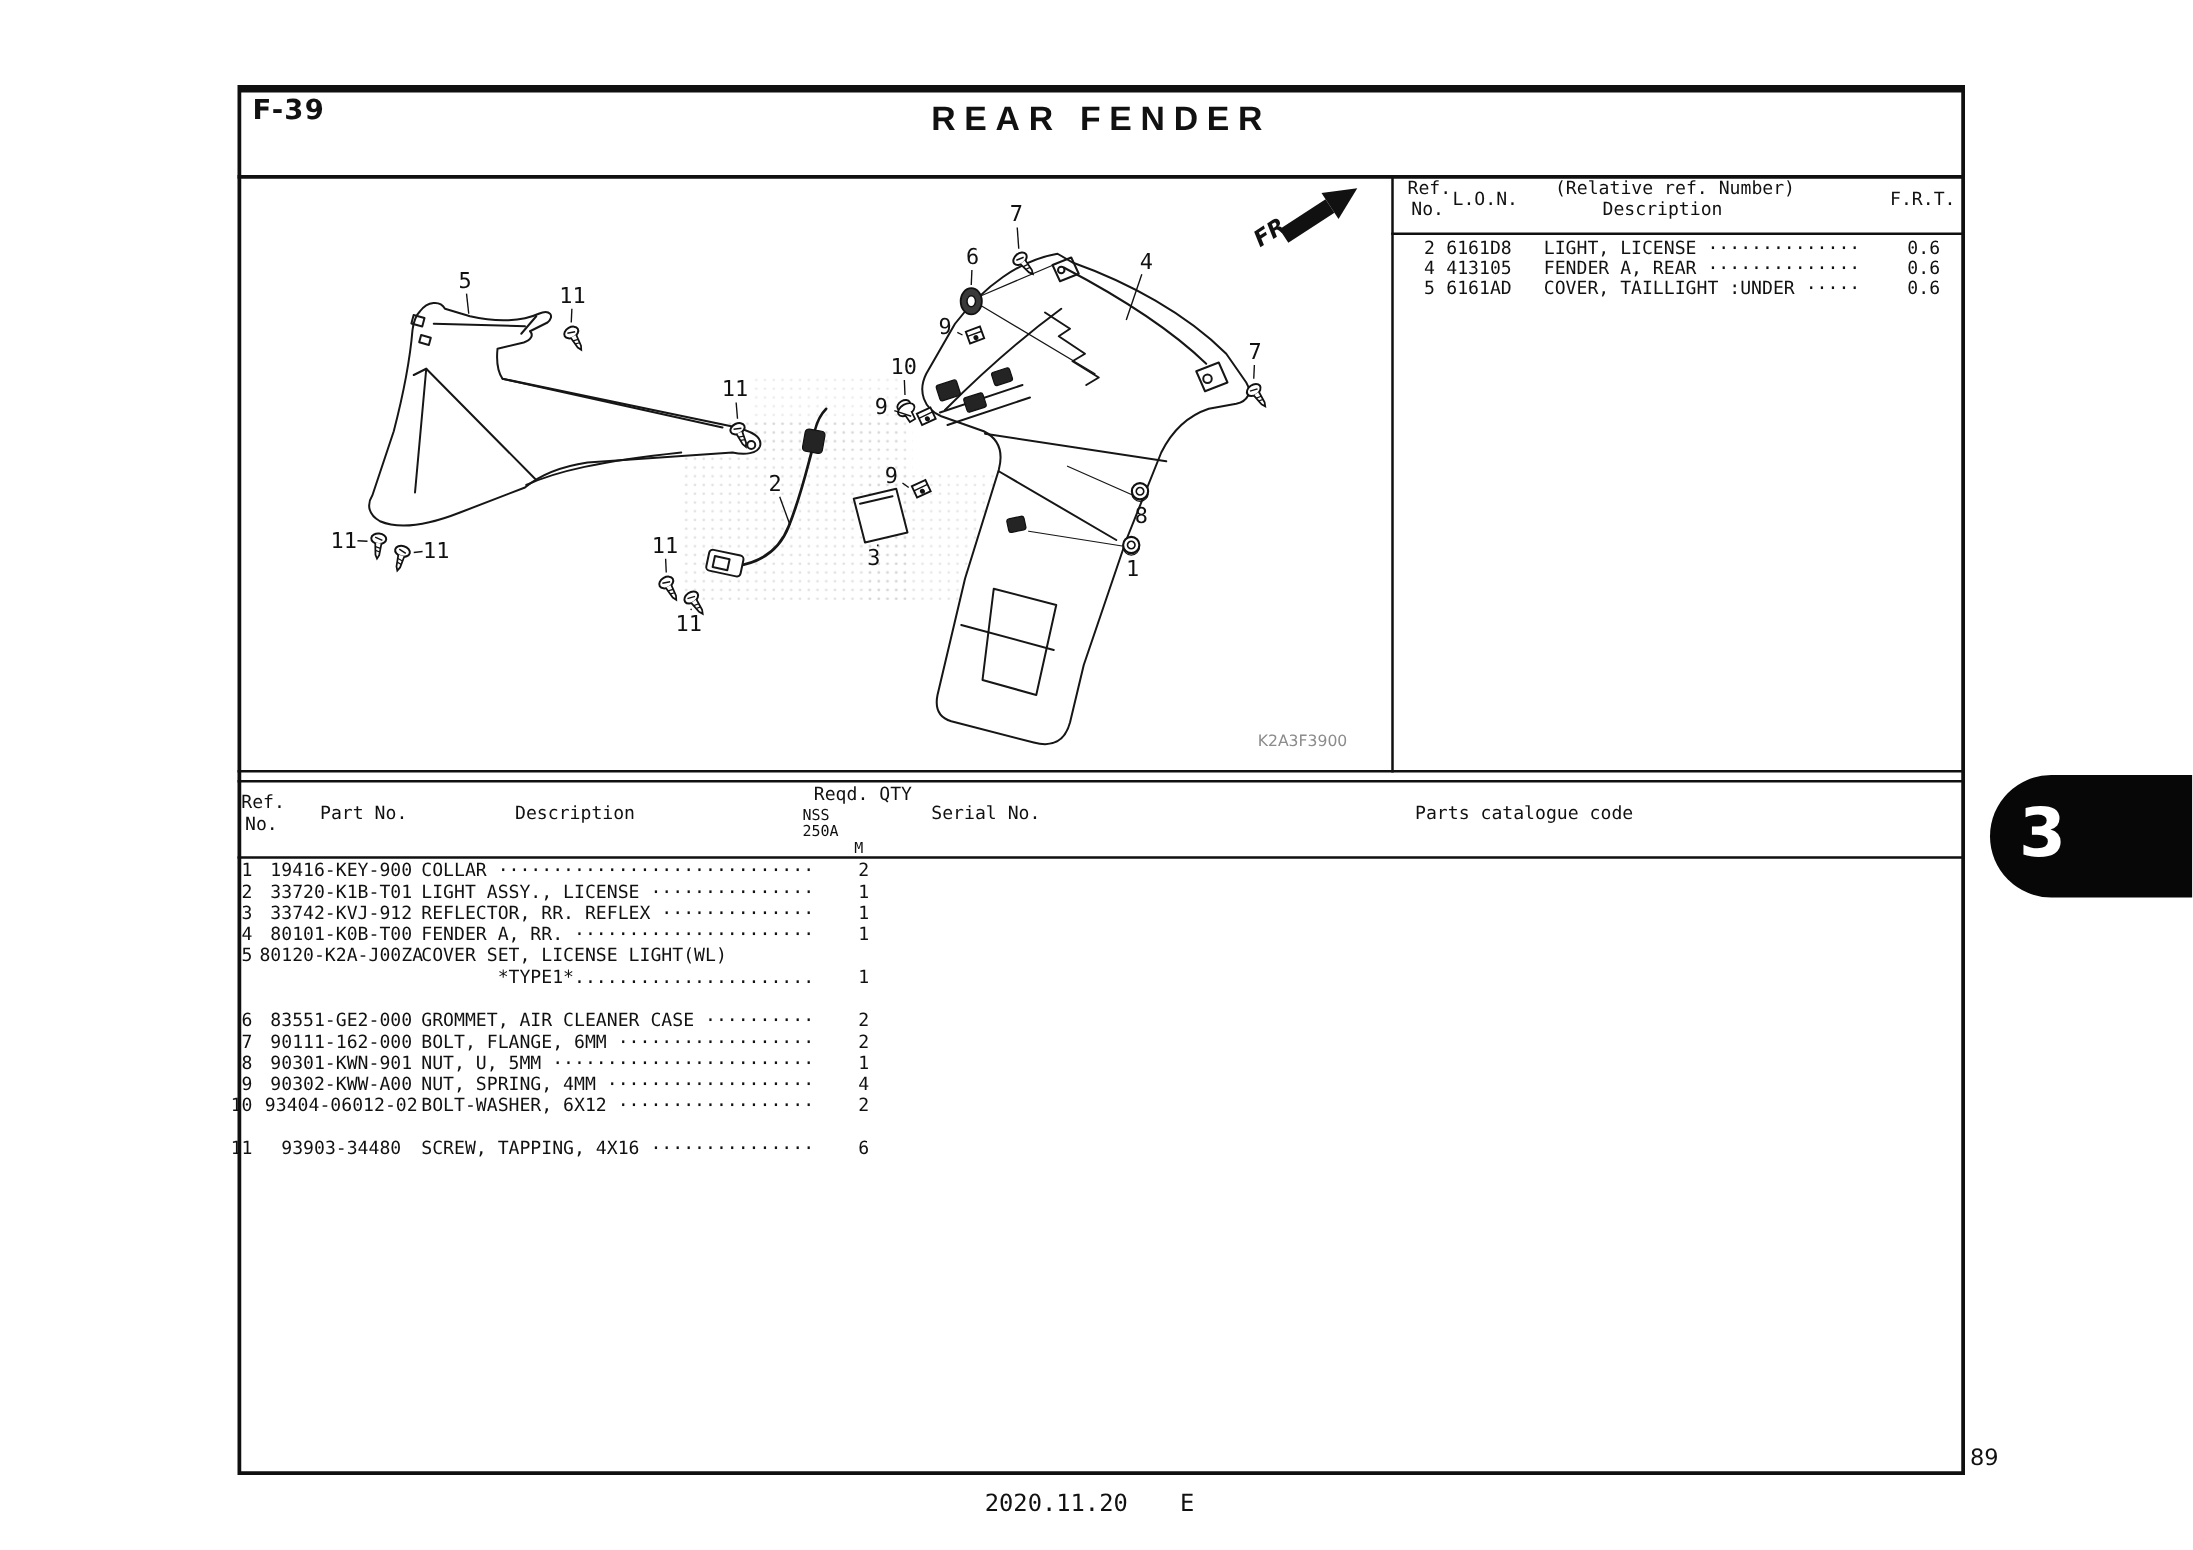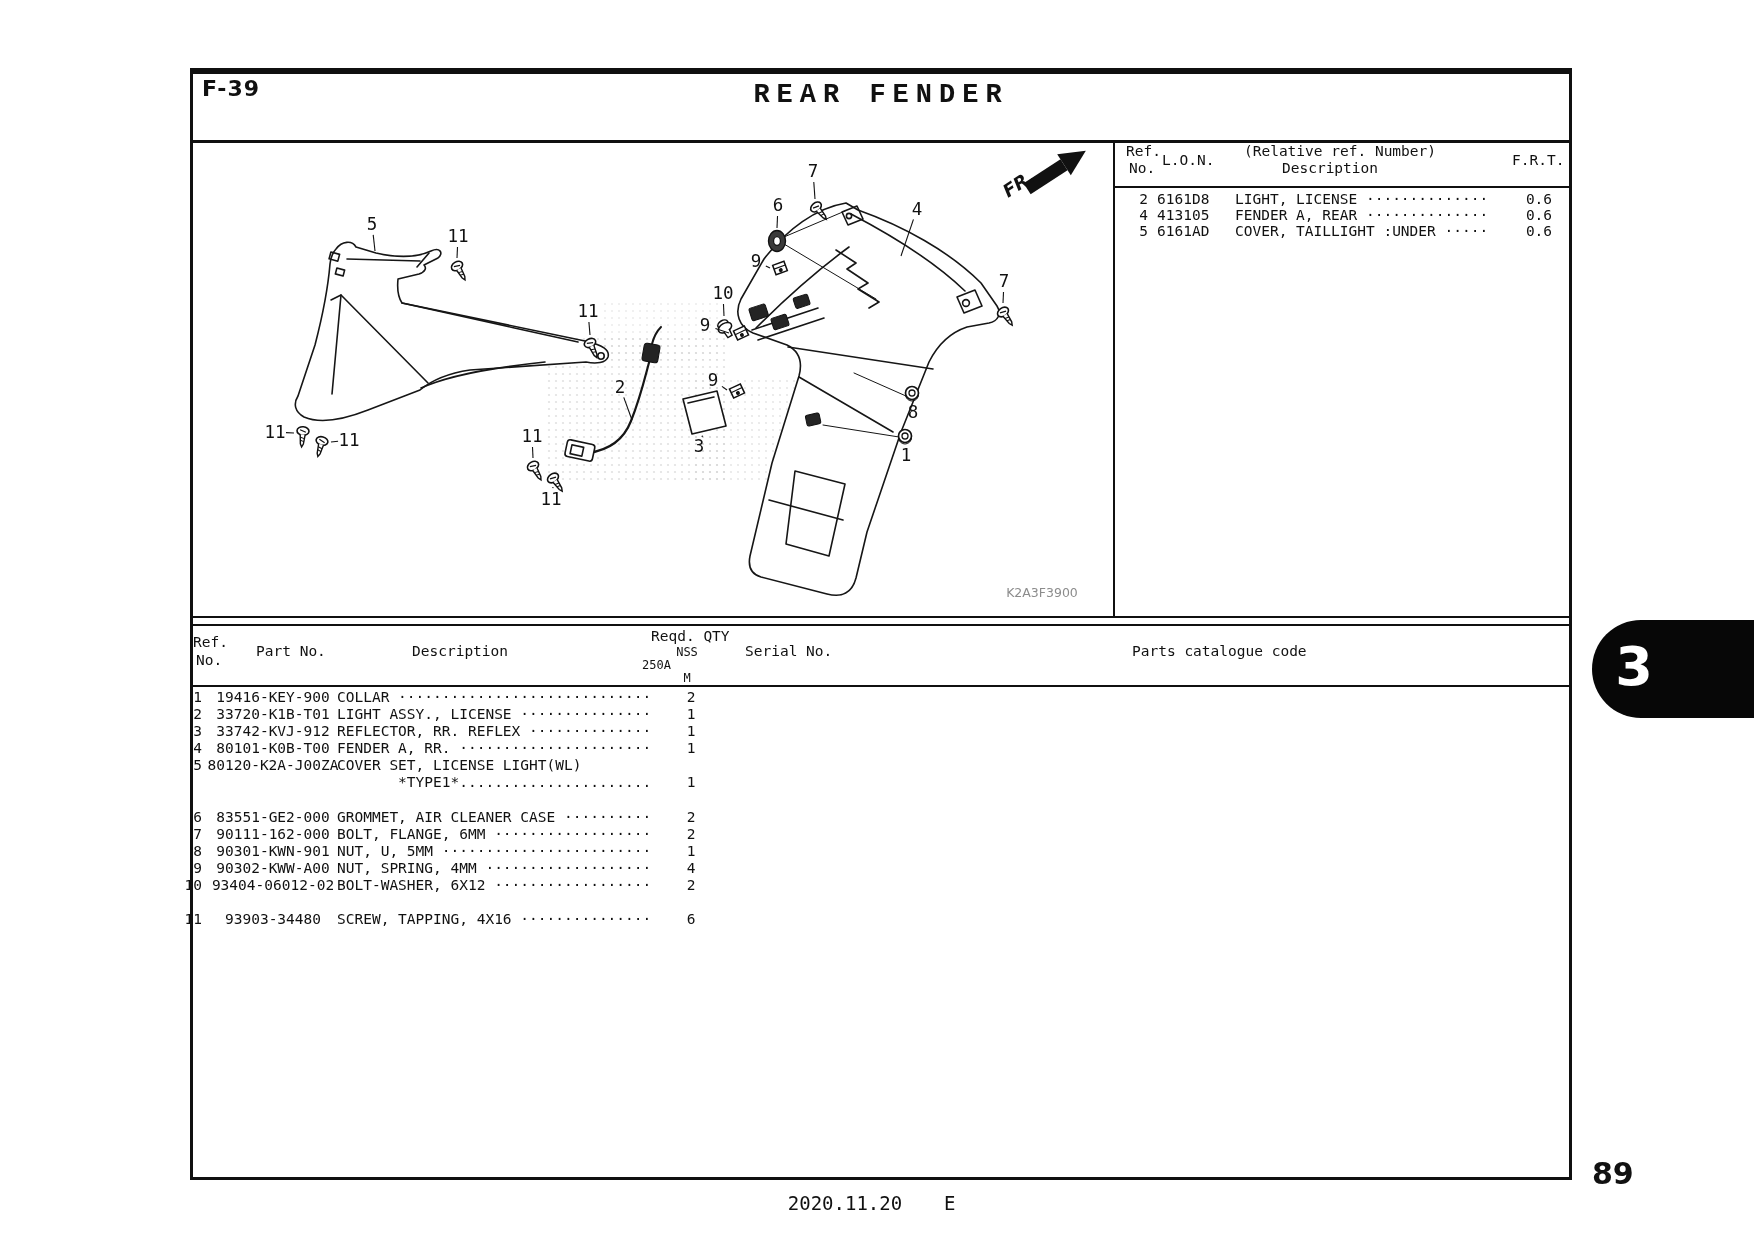--- a/index.html
+++ b/index.html
@@ -4,33 +4,33 @@
 <style>
   html,body{margin:0;padding:0;background:#fff;}
   #stage{position:relative;width:1754px;height:1240px;background:#fff;overflow:hidden;
          font-family:"DejaVu Sans","Liberation Sans",sans-serif;color:#111;}
   .abs{position:absolute;}
   .mono{font-family:"DejaVu Sans Mono","Liberation Mono",monospace;}
   .frame{left:190px;top:68px;width:1382px;height:1112px;border:3px solid #101010;border-top-width:6px;box-sizing:border-box;}
   .hline{background:#101010;height:2px;}
   .vline{background:#101010;width:2px;}
   .doc-code{left:202px;top:76px;font-size:22px;font-weight:bold;letter-spacing:1px;}
-  .doc-title{left:190px;top:80px;width:1382px;text-align:center;font-size:27px;font-weight:bold;letter-spacing:7px;font-family:Liberation Mono, monospace;}
+  .doc-title{left:190px;top:80px;width:1382px;text-align:center;font-size:27px;font-weight:bold;letter-spacing:7px;font-family:Liberation Sans, sans-serif;}
   .hcell{font-size:14.5px;white-space:pre;}
   .rrow,.prow{position:absolute;height:17px;font-size:14.5px;line-height:17px;white-space:pre;}
   .rr-ref{position:absolute;left:1128px;width:20px;text-align:right;}
   .rr-lon{position:absolute;left:1157px;width:70px;}
   .rr-desc{position:absolute;left:1235px;width:256px;overflow:hidden;}
   .rr-frt{position:absolute;left:1516px;width:46px;text-align:center;}
   .pr-ref{position:absolute;left:168px;width:34px;text-align:right;}
   .pr-part{position:absolute;left:207px;width:132px;text-align:center;}
   .pr-desc{position:absolute;left:337px;width:317px;overflow:hidden;}
   .pr-qty{position:absolute;left:674px;width:34px;text-align:center;}
   .footer{top:1193px;font-size:19px;line-height:20px;}
-  .pagenum{left:1576px;top:1156px;font-size:30px;font-weight:bold;margin-left:16px;}
+  .pagenum{left:1576px;top:1156px;font-size:18px;font-weight:normal;}
   .tab{left:1592px;top:620px;width:162px;height:98px;background:#070707;border-radius:49px 0 0 49px;}
   .tab span{display:block;color:#fff;font-size:54px;font-weight:bold;line-height:94px;padding-left:20px;width:44px;text-align:center;}
   text.co{font-family:"DejaVu Sans Mono","Liberation Mono",monospace;font-size:17.5px;fill:#111;}
   text.dcode{font-family:"DejaVu Sans","Liberation Sans",sans-serif;font-size:12.5px;fill:#8c8c8c;}
   text.fr{font-family:"DejaVu Sans","Liberation Sans",sans-serif;font-size:18px;font-weight:bold;font-style:italic;fill:#111;}
 </style>
 </head>
 <body>
 
 <div id="stage">
@@ -57,21 +57,21 @@
     </div>
 
   <div class="abs hline" style="left:190px;top:616px;width:1382px"></div>
   <div class="abs hline" style="left:190px;top:624px;width:1382px"></div>
 
   <div class="abs mono hcell" style="left:193px;top:634px">Ref.</div>
   <div class="abs mono hcell" style="left:196px;top:652px">No.</div>
   <div class="abs mono hcell" style="left:256px;top:643px">Part No.</div>
   <div class="abs mono hcell" style="left:412px;top:643px">Description</div>
   <div class="abs mono hcell" style="left:651px;top:628px">Reqd. QTY</div>
-  <div class="abs mono" style="left:642px;top:645px;width:90px;text-align:center;font-size:12px">NSS</div>
+  <div class="abs mono" style="left:642px;top:645px;width:90px;text-align:left;font-size:12px">NSS</div>
   <div class="abs mono" style="left:642px;top:658px;width:90px;font-size:12px">250A</div>
   <div class="abs mono" style="left:642px;top:671px;width:90px;text-align:center;font-size:12px">M</div>
   <div class="abs mono hcell" style="left:745px;top:643px">Serial No.</div>
   <div class="abs mono hcell" style="left:1132px;top:643px">Parts catalogue code</div>
   <div class="abs hline" style="left:190px;top:685px;width:1382px"></div>
   <div id="parts-rows">
       <div class="prow mono" style="top: 689px; left: 0px;"><span class="pr-ref">1</span><span class="pr-part">19416-KEY-900</span><span class="pr-desc">COLLAR ···································</span><span class="pr-qty">2</span></div>
       <div class="prow mono" style="top: 706px; left: 0px;"><span class="pr-ref">2</span><span class="pr-part">33720-K1B-T01</span><span class="pr-desc">LIGHT ASSY., LICENSE ·····················</span><span class="pr-qty">1</span></div>
       <div class="prow mono" style="top: 723px; left: 0px;"><span class="pr-ref">3</span><span class="pr-part">33742-KVJ-912</span><span class="pr-desc">REFLECTOR, RR. REFLEX ····················</span><span class="pr-qty">1</span></div>
       <div class="prow mono" style="top: 740px; left: 0px;"><span class="pr-ref">4</span><span class="pr-part">80101-K0B-T00</span><span class="pr-desc">FENDER A, RR. ····························</span><span class="pr-qty">1</span></div>

